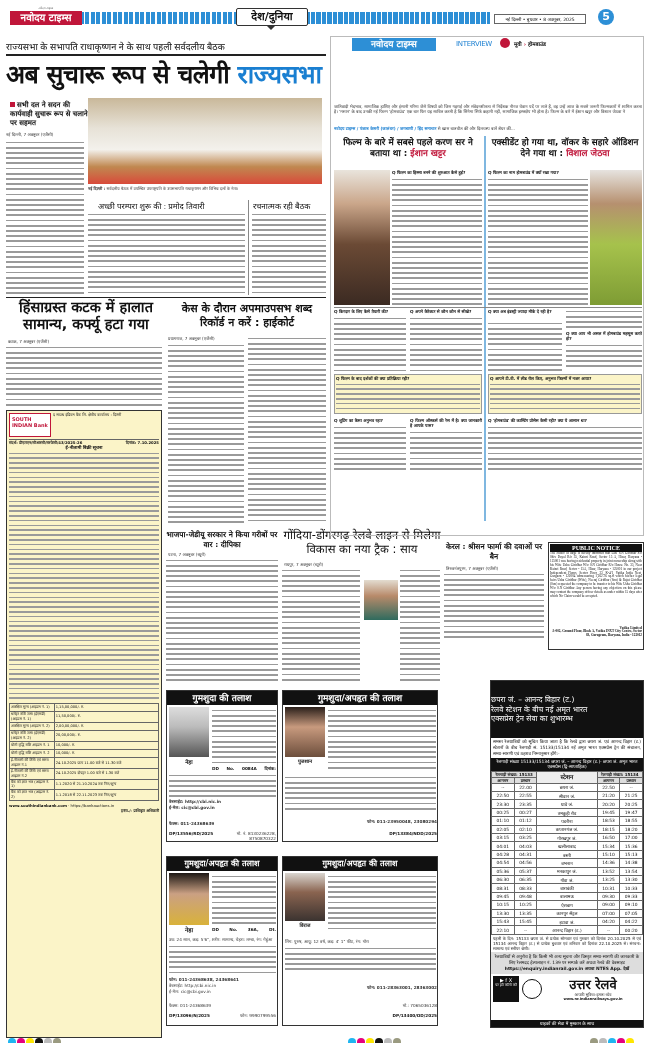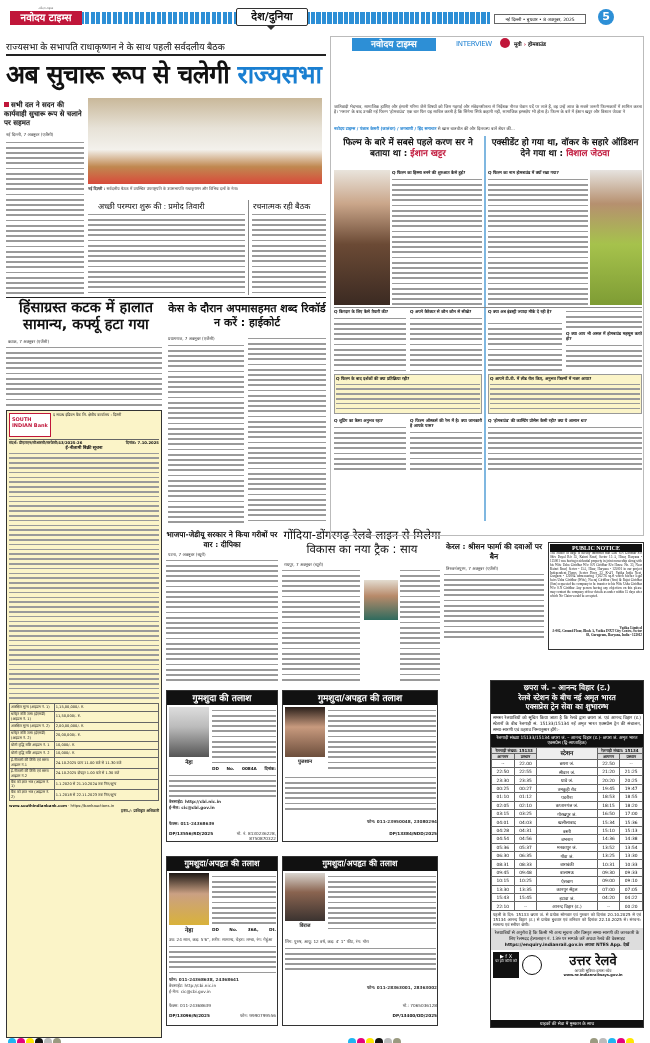--- a/index.html
+++ b/index.html
@@ -31,41 +31,41 @@
   <div class="abs" style="left:494px;top:14px;width:92px;height:10px;border:0.5px solid #666;font-size:4.5px;line-height:9px;text-align:center">नई दिल्ली • बुधवार • 8 अक्तूबर, 2025</div>
   <div class="abs" style="left:598px;top:9px;width:16px;height:16px;border-radius:50%;background:#2d8fd6;color:#fff;font-weight:bold;font-size:11px;text-align:center;line-height:16px">5</div>
 </div>
 
 <div class="abs hd" style="left:6px;top:40px;width:320px;font-size:9.2px;font-weight:normal">राज्यसभा के सभापति राधाकृष्णन ने के साथ पहली सर्वदलीय बैठक</div>
 <div class="abs rule" style="left:6px;top:54px;width:320px;height:1.5px"></div>
 <div class="abs" style="left:6px;top:56px;width:322px;height:30px;white-space:nowrap;font-size:25px;font-weight:bold;letter-spacing:-0.5px">
   <span>अब सुचारू रूप से चलेगी</span>
   <span style="color:#1a7fd1">राज्यसभा</span>
 </div>
-<div class="abs" style="left:4px;top:101px;width:78px;font-size:7px;font-weight:bold;line-height:9px">
+<div class="abs" style="left:10px;top:101px;width:78px;font-size:7px;font-weight:bold;line-height:9px">
   <span style="display:inline-block;width:5px;height:5px;background:#c0163a;margin-right:2px"></span><span>सभी दल ने सदन की कार्यवाही सुचारू रूप से चलाने पर सहमत</span>
 </div>
 <div class="abs txt" style="left:6px;top:132px;width:78px">नई दिल्ली, 7 अक्तूबर (एजैंसी)</div>
 <div class="abs filler" style="left:6px;top:140px;width:78px;height:155px"></div>
 <div class="abs photo" style="left:88px;top:98px;width:234px;height:86px;background:linear-gradient(180deg,#c9b89a 0%,#e7e2d7 35%,#f3f1ec 60%,#c08850 80%,#d94a3a 100%)"></div>
 <div class="abs txt" style="left:88px;top:186px;width:234px;font-size:4px">
   <b>नई दिल्ली :</b> <span>सर्वदलीय बैठक में उपस्थित उपराष्ट्रपति के उपसभापति राधाकृष्णन और विभिन्न दलों के नेता।</span>
 </div>
 <div class="abs hd" style="left:98px;top:200px;width:150px;font-size:8px;font-weight:normal">अच्छी परम्परा शुरू की : प्रमोद तिवारी</div>
 <div class="abs filler" style="left:88px;top:212px;width:157px;height:82px"></div>
 <div class="abs" style="left:248px;top:200px;width:0.5px;height:95px;background:#888"></div>
 <div class="abs hd" style="left:253px;top:200px;width:75px;font-size:8px;font-weight:normal">रचनात्मक रही बैठक</div>
 <div class="abs filler" style="left:252px;top:212px;width:74px;height:82px"></div>
 <div class="abs rule" style="left:6px;top:297px;width:320px;height:1px"></div>
 
 <div class="abs" style="left:6px;top:299px;width:160px;font-size:14.5px;font-weight:bold;line-height:17px;text-align:center">हिंसाग्रस्त कटक में हालात सामान्य, कर्फ्यू हटा गया</div>
 <div class="abs txt" style="left:8px;top:339px;width:150px">कटक, 7 अक्तूबर (एजैंसी)</div>
 <div class="abs filler" style="left:6px;top:345px;width:156px;height:62px"></div>
 
-<div class="abs" style="left:168px;top:302px;width:158px;font-size:11px;font-weight:bold;line-height:14px;text-align:center">केस के दौरान अपमासहमत शब्द रिकॉर्ड न करें : हाईकोर्ट</div>
+<div class="abs" style="left:168px;top:302px;width:158px;font-size:11px;font-weight:bold;line-height:14px;text-align:center">केस के दौरान अपमाउपसभ शब्द रिकॉर्ड न करें : हाईकोर्ट</div>
 <div class="abs txt" style="left:168px;top:336px;width:76px">प्रयागराज, 7 अक्तूबर (एजैंसी)</div>
 <div class="abs filler" style="left:168px;top:343px;width:76px;height:180px"></div>
 <div class="abs filler" style="left:248px;top:336px;width:78px;height:187px"></div>
 
 <div class="abs box yellow" style="left:6px;top:410px;width:156px;height:628px;font-size:3.8px;line-height:4.8px;padding:2px">
   <div style="display:flex;border-bottom:0.5px solid #666;padding-bottom:2px">
     <div style="width:42px;height:24px;background:#fff;border:0.5px solid #c0163a;color:#c0163a;font-weight:bold;font-size:5px;line-height:6px;padding:2px">SOUTH INDIAN Bank</div>
     <div style="flex:1;padding-left:2px">द साउथ इंडियन बैंक लि. क्षेत्रीय कार्यालय : दिल्ली</div>
   </div>
   <div style="display:flex;justify-content:space-between;font-weight:bold;margin-top:1px">
@@ -240,21 +240,21 @@
   <div class="abs" style="left:2px;top:65px;width:40px;text-align:center;font-size:5px;font-weight:bold">विराज</div>
   <div class="abs filler" style="left:45px;top:17px;width:108px;height:55px"></div>
   <div class="abs txt" style="left:2px;top:82px;width:151px;height:6px">लिंग: पुरुष, आयु: 12 वर्ष, कद: 4' 1" फीट, रंग: गोरा</div>
   <div class="abs filler" style="left:2px;top:89px;width:151px;height:28px"></div>
   <div class="abs txt" style="left:70px;top:128px;width:84px;text-align:right;font-weight:bold">फोन: 011-28363001, 28363002</div>
   <div class="abs txt" style="left:70px;top:146px;width:84px;text-align:right">मो.: 7065036128</div>
   <div class="abs txt" style="left:70px;top:156px;width:84px;text-align:right;font-weight:bold;color:#111">DP/13400/OD/2025</div>
 </div>
 
 <div class="abs box" style="left:490px;top:680px;width:154px;height:348px;background:#fff">
-  <div style="background:#111;color:#fff;text-align:center;font-weight:bold;font-size:7.5px;line-height:9.5px;padding:2px 0">
+  <div style="background:#111;color:#fff;text-align:left;font-weight:normal;font-size:7.5px;line-height:9.5px;padding:14px 0">
     <div>छपरा जं. – आनन्द विहार (ट.)</div>
     <div>रेलवे स्टेशन के बीच नई अमृत भारत</div>
     <div>एक्सप्रेस ट्रेन सेवा का शुभारम्भ</div>
   </div>
   <div style="font-size:4.4px;line-height:6px;padding:1px 2px;text-align:justify">समस्त रेलयात्रियों को सूचित किया जाता है कि रेलवे द्वारा छपरा जं. एवं आनन्द विहार (ट.) स्टेशनों के बीच रेलगाड़ी सं. 15133/15134 नई अमृत भारत एक्सप्रेस ट्रेन की संचालन, समय-सारणी एवं ठहराव निम्नानुसार होंगे:-</div>
   <div style="background:#111;color:#fff;font-size:4.4px;line-height:5.6px;text-align:center;padding:1px 2px">रेलगाड़ी संख्या 15133/15134 छपरा जं. – आनन्द विहार (ट.)- छपरा जं. अमृत भारत एक्सप्रेस (द्वि-साप्ताहिक)</div>
   <table class="tbl">
     <thead>
       <tr>
         <th colspan="2">रेलगाड़ी संख्या: 15133</th>

